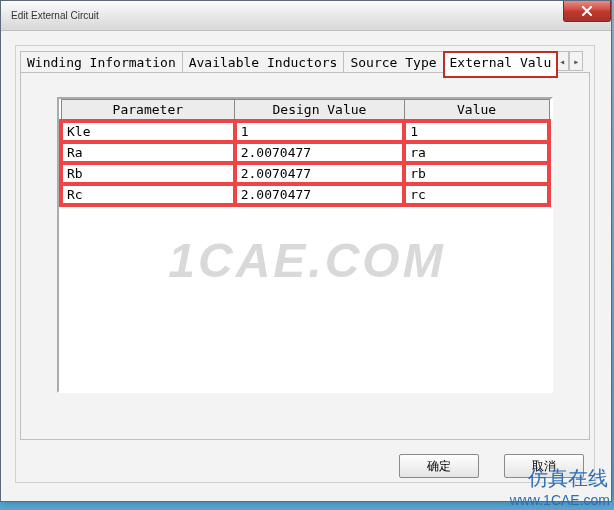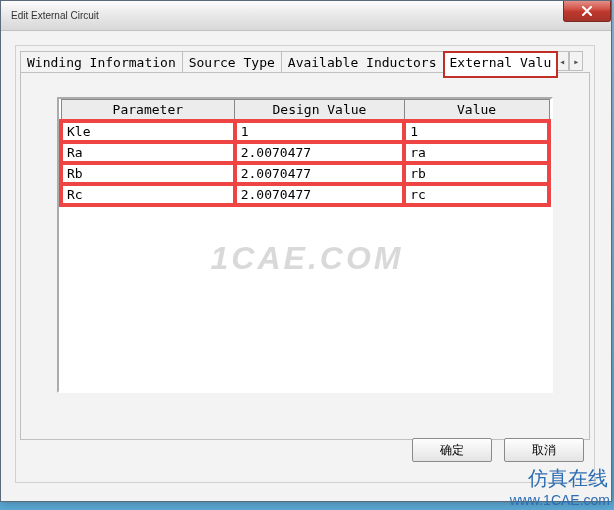--- a/index.html
+++ b/index.html
@@ -131,39 +131,39 @@
     padding: 1px 4px;
     text-align: left;
     height: 18px;
     background: #fff;
   }
   table.data th:nth-child(1), table.data td:nth-child(1){ width: 168px; }
   table.data th:nth-child(2), table.data td:nth-child(2){ width: 164px; }
   table.data th:nth-child(3), table.data td:nth-child(3){ width: 140px; }
   .buttons {
     position: absolute;
-    right: 10px; bottom: 20px;
-    display: flex;
-    gap: 12px;
+    right: 10px; bottom: 4px;
+    display: flex;
+    gap: 25px;
   }
   .btn {
     width: 80px; height: 24px;
     border: 1px solid #8a8a8a;
     background: linear-gradient(to bottom, #fefefe, #e4e4e4);
     font-family: "SimSun","NSimSun",sans-serif;
     font-size: 12px;
     display: flex; align-items: center; justify-content: center;
     border-radius: 2px;
   }
   .wm1 {
     position: absolute;
     left: 50%; top: 50%;
     transform: translate(-50%,-40%);
     font-family: Arial, sans-serif;
-    font-size: 32px;
+    font-size: 48px;
     font-style: italic;
     font-weight: bold;
     letter-spacing: 3px;
     color: rgba(180,180,180,0.5);
     pointer-events: none;
     user-select: none;
   }
   .wm2 {
     position: absolute;
     right: 6px; bottom: 18px;
@@ -192,22 +192,22 @@
         <path d="M2 1 L10 9 M10 1 L2 9" stroke="#fff" stroke-width="2" stroke-linecap="round"></path>
       </svg>
     </div>
   </div>
 
   <div class="client">
     <div class="group">
 
       <div class="tabstrip">
         <div class="tab">Winding Information</div>
+        <div class="tab">Available Inductors</div>
         <div class="tab">Source Type</div>
-        <div class="tab">Available Inductors</div>
         <div class="tab active">External Valu</div>
         <div class="nav">
           <div class="ar">
               <span>◂</span>
             </div>
           <div class="ar">
               <span>▸</span>
             </div>
         </div>
       </div>

